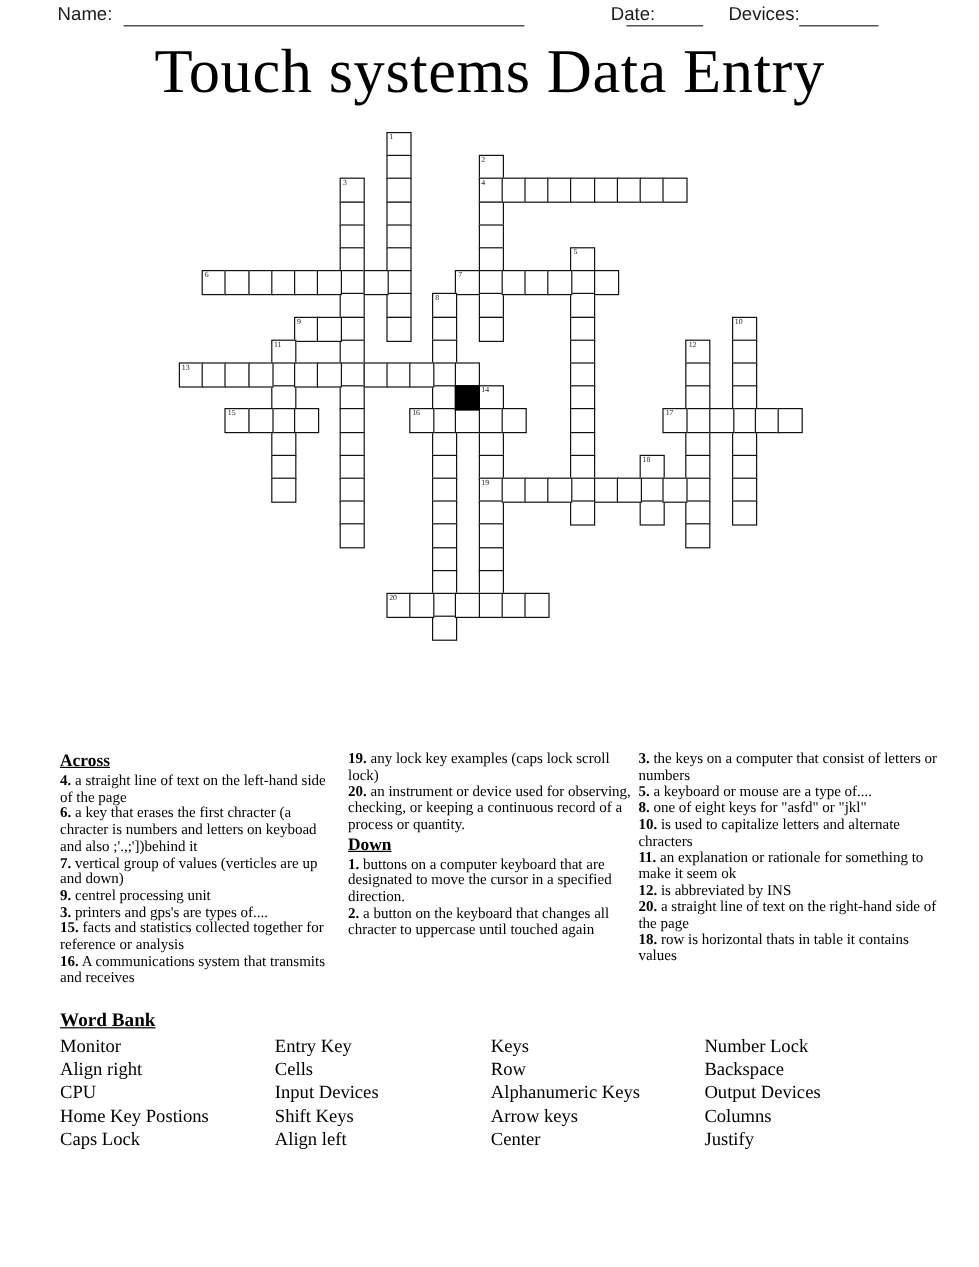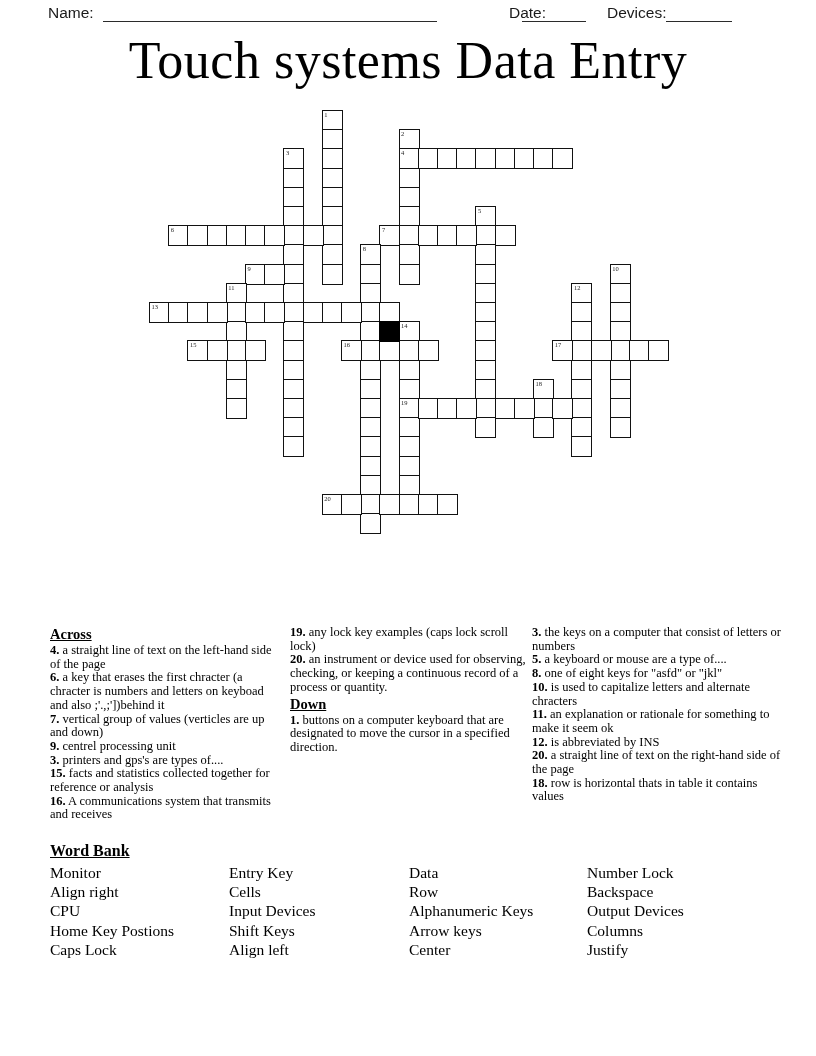--- a/index.html
+++ b/index.html
@@ -302,20 +302,21 @@
     <div class="clue"><span class="cnum">9.</span> centrel processing unit</div>
     <div class="clue"><span class="cnum">3.</span> printers and gps's are types of....</div>
     <div class="clue"><span class="cnum">15.</span> facts and statistics collected together for reference or analysis</div>
     <div class="clue"><span class="cnum">16.</span> A communications system that transmits and receives</div>
   </div>
 <div class="clue-col" id="clue-col-2">
     <div class="clue"><span class="cnum">19.</span> any lock key examples (caps lock scroll lock)</div>
     <div class="clue"><span class="cnum">20.</span> an instrument or device used for observing, checking, or keeping a continuous record of a process or quantity.</div>
     <div class="clue-head">Down</div>
     <div class="clue"><span class="cnum">1.</span> buttons on a computer keyboard that are designated to move the cursor in a specified direction.</div>
+    <div class="clue"><span class="cnum">2.</span> a button on the keyboard that changes all chracter to uppercase until touched again</div>
   </div>
 <div class="clue-col" id="clue-col-3">
     <div class="clue"><span class="cnum">3.</span> the keys on a computer that consist of letters or numbers</div>
     <div class="clue"><span class="cnum">5.</span> a keyboard or mouse are a type of....</div>
     <div class="clue"><span class="cnum">8.</span> one of eight keys for "asfd" or "jkl"</div>
     <div class="clue"><span class="cnum">10.</span> is used to capitalize letters and alternate chracters</div>
     <div class="clue"><span class="cnum">11.</span> an explanation or rationale for something to make it seem ok</div>
     <div class="clue"><span class="cnum">12.</span> is abbreviated by INS</div>
     <div class="clue"><span class="cnum">20.</span> a straight line of text on the right-hand side of the page</div>
     <div class="clue"><span class="cnum">18.</span> row is horizontal thats in table it contains values</div>
@@ -331,21 +332,21 @@
       <div>Caps Lock</div>
     </div>
     <div class="wb-col" style="left: 229px;">
       <div>Entry Key</div>
       <div>Cells</div>
       <div>Input Devices</div>
       <div>Shift Keys</div>
       <div>Align left</div>
     </div>
     <div class="wb-col" style="left: 409px;">
-      <div>Data</div>
+      <div>Keys</div>
       <div>Row</div>
       <div>Alphanumeric Keys</div>
       <div>Arrow keys</div>
       <div>Center</div>
     </div>
     <div class="wb-col" style="left: 587px;">
       <div>Number Lock</div>
       <div>Backspace</div>
       <div>Output Devices</div>
       <div>Columns</div>

